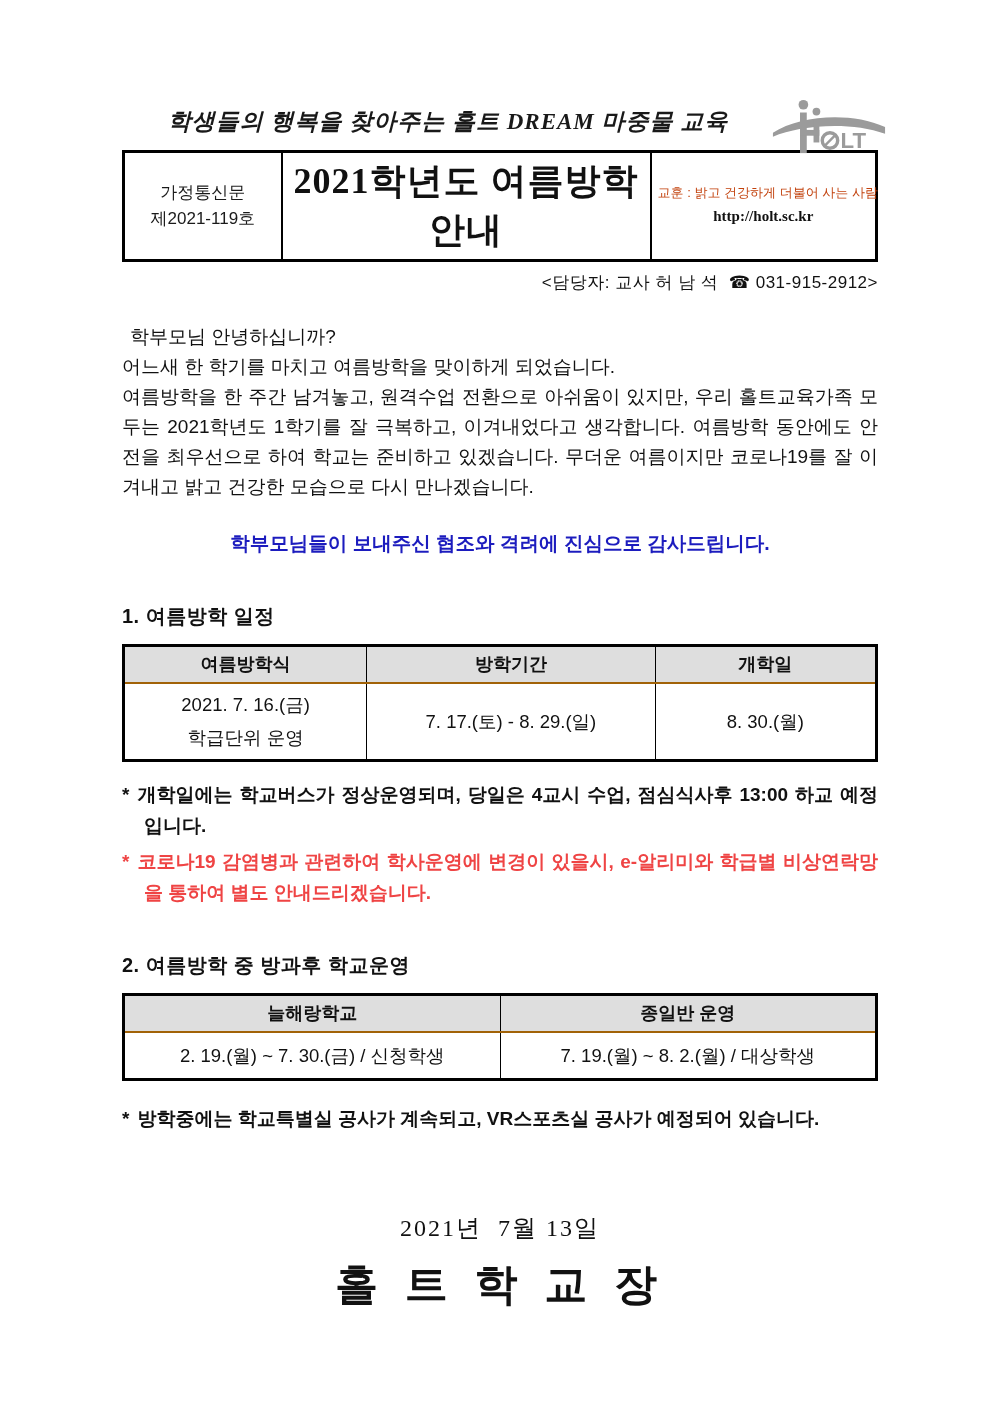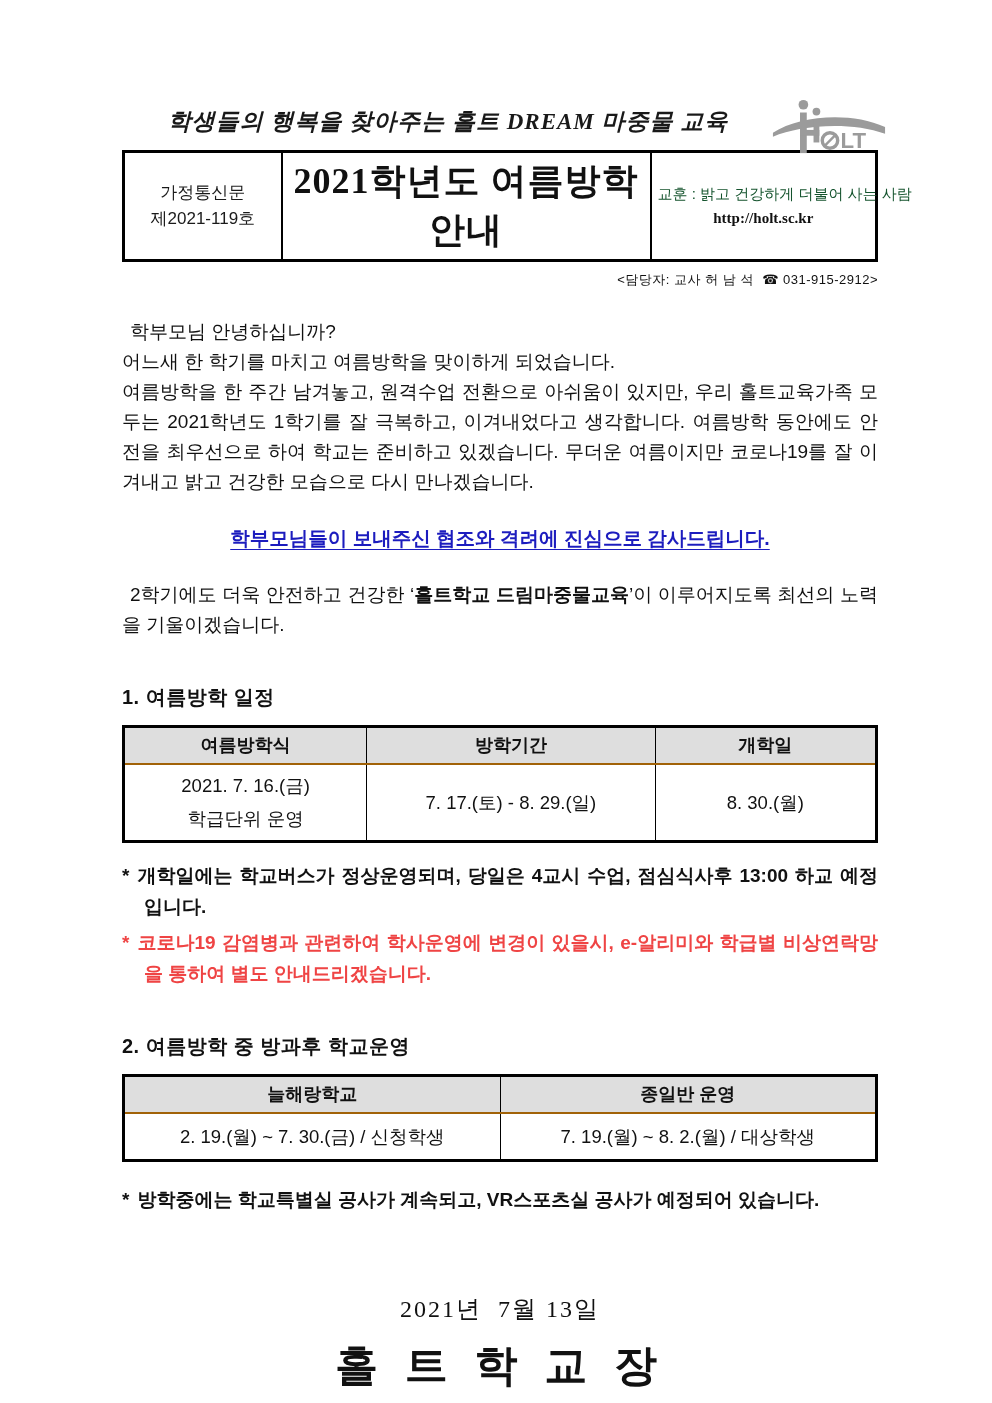--- a/index.html
+++ b/index.html
@@ -59,45 +59,44 @@
   }
   .ht-left { width: 21%; font-size: 17px; line-height: 1.55; color: #1a1a1a; }
   .ht-center {
     width: 49%;
     font-family: "Liberation Serif", "DejaVu Serif", serif;
     font-weight: bold;
     font-size: 36px;
     letter-spacing: 1px;
   }
   .ht-right { width: 30%; line-height: 1.7; }
-  .ht-motto { font-size: 15px; color: #14532d; white-space: nowrap; }
+  .ht-motto { font-size: 13px; color: #c2410c; white-space: nowrap; }
   .ht-url  { font-size: 15px; font-weight: bold; font-family: "Liberation Serif", "DejaVu Serif", serif; }
 
   
   .contact-line {
     margin-top: 9px;
     text-align: right;
-    font-size: 13px;
+    font-size: 17px;
     letter-spacing: 0.5px;
     white-space: pre;
   }
 
   
   .letter-body { margin-top: 28px; font-size: 19px; line-height: 30px; }
   .letter-body p { text-align: justify; }
   .greeting { text-indent: 8px; }
   .thanks-line {
     margin: 26px 0 26px 0;
     text-align: center;
   }
   .thanks-line span {
     color: #1c1cbe;
     font-weight: bold;
     font-size: 19.5px;
-    text-decoration: underline;
     text-underline-offset: 4px;
   }
   .closing { text-indent: 8px; margin-top: 2px; }
   .closing b { font-weight: bold; }
 
   
   .section-heading {
     margin-top: 44px;
     font-size: 20px;
     font-weight: 600;
@@ -202,21 +201,20 @@
 
     <div class="letter-body">
       <p class="greeting">학부모님 안녕하십니까?</p>
       <p>어느새 한 학기를 마치고 여름방학을 맞이하게 되었습니다.</p>
       <p>여름방학을 한 주간 남겨놓고, 원격수업 전환으로 아쉬움이 있지만, 우리 홀트교육가족 모두는 2021학년도 1학기를 잘 극복하고, 이겨내었다고 생각합니다. 여름방학 동안에도 안전을 최우선으로 하여 학교는 준비하고 있겠습니다. 무더운 여름이지만 코로나19를 잘 이겨내고 밝고 건강한 모습으로 다시 만나겠습니다.</p>
 
       <div class="thanks-line">
         <span>학부모님들이 보내주신 협조와 격려에 진심으로 감사드립니다.</span>
       </div>
 
-      <p class="closing"><span>2학기에도 더욱 안전하고 건강한 ‘</span><b>홀트학교 드림마중물교육</b><span>’이 이루어지도록 최선의 노력을 기울이겠습니다.</span></p>
     </div>
 
     <div class="section-heading">1. 여름방학 일정</div>
 
     <table class="data-table">
       <tbody>
           <tr>
         <th class="col-a">여름방학식</th>
         <th class="col-b">방학기간</th>
         <th class="col-c">개학일</th>

